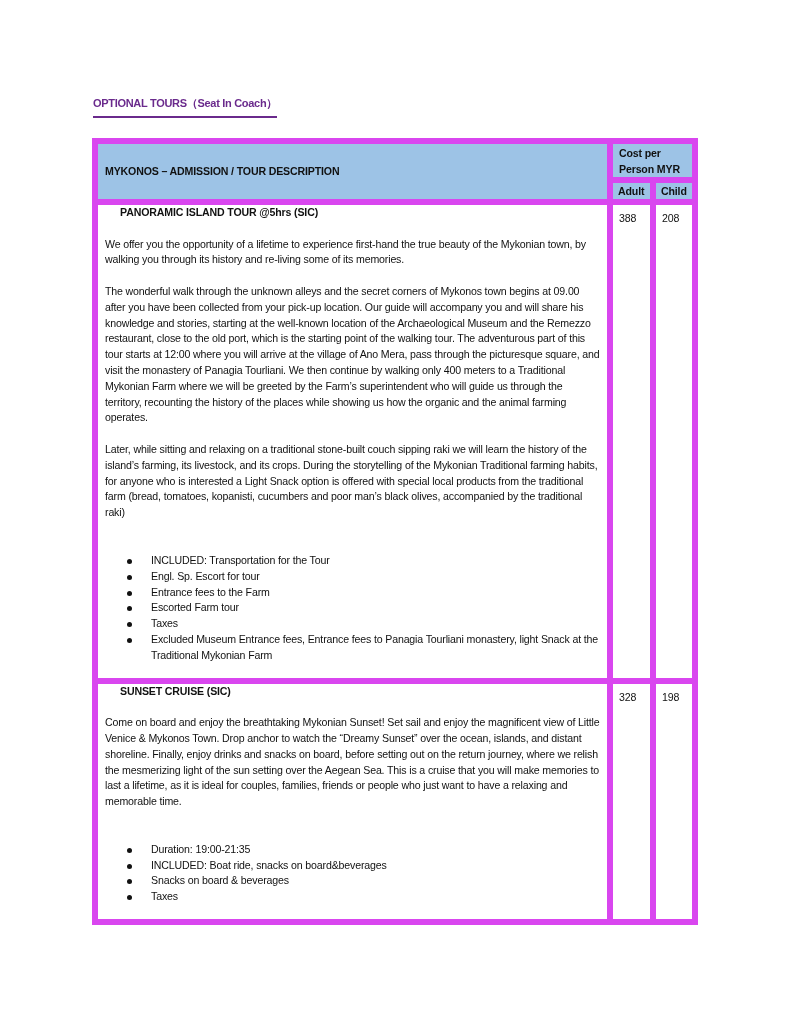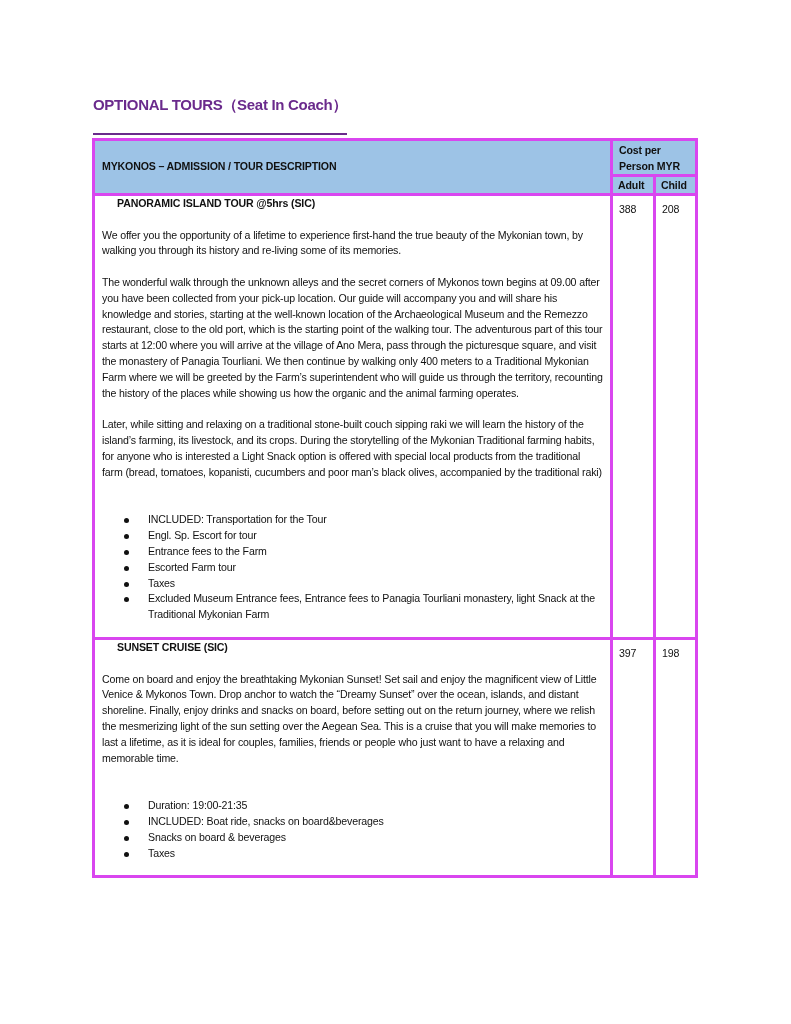--- a/index.html
+++ b/index.html
@@ -7,41 +7,41 @@
     body {
       position: relative;
       font-family: "Liberation Sans", "DejaVu Sans", sans-serif;
       color: #111111;
       overflow: hidden;
     }
     .page-title {
       position: absolute;
       left: 93px;
       top: 96px;
-      font-size: 15px;
+      font-size: 11px;
       font-weight: bold;
       color: #6a2a8c;
       letter-spacing: -0.3px;
-      padding-bottom: 18px;
+      padding-bottom: 5px;
       border-bottom: 2px solid #6a2a8c;
       white-space: nowrap;
       text-align: center;
     }
     .tour-table {
       position: absolute;
       left: 92px;
       top: 138px;
       width: 606px;
       border-collapse: collapse;
       font-size: 10.6px;
       line-height: 15.8px;
       letter-spacing: -0.15px;
     }
     .tour-table td, .tour-table th {
-      border: 3px solid #d946ef;
+      border: 6px solid #d946ef;
       vertical-align: top;
       text-align: left;
       font-weight: normal;
     }
     .tour-table thead th { background: #9dc3e6; font-weight: bold; }
     .col-desc { width: 521px; }
     .col-adult { width: 43px; }
     .col-child { width: 42px; }
     .hdr-desc {
       vertical-align: middle !important;
@@ -112,17 +112,17 @@
       <td class="desc-cell">
         <div class="tour-title">SUNSET CRUISE (SIC)</div>
         <p class="para">Come on board and enjoy the breathtaking Mykonian Sunset! Set sail and enjoy the magnificent view of Little Venice &amp; Mykonos Town. Drop anchor to watch the “Dreamy Sunset” over the ocean, islands, and distant shoreline. Finally, enjoy drinks and snacks on board, before setting out on the return journey, where we relish the mesmerizing light of the sun setting over the Aegean Sea. This is a cruise that you will make memories to last a lifetime, as it is ideal for couples, families, friends or people who just want to have a relaxing and memorable time.</p>
         <ul class="bullets">
           <li>Duration: 19:00-21:35</li>
           <li>INCLUDED: Boat ride, snacks on board&amp;beverages</li>
           <li>Snacks on board &amp; beverages</li>
           <li>Taxes</li>
         </ul>
       </td>
-      <td class="price-cell">397</td>
+      <td class="price-cell">328</td>
       <td class="price-cell">198</td>
     </tr>
   </tbody>
 </table>
 
 </body></html>

